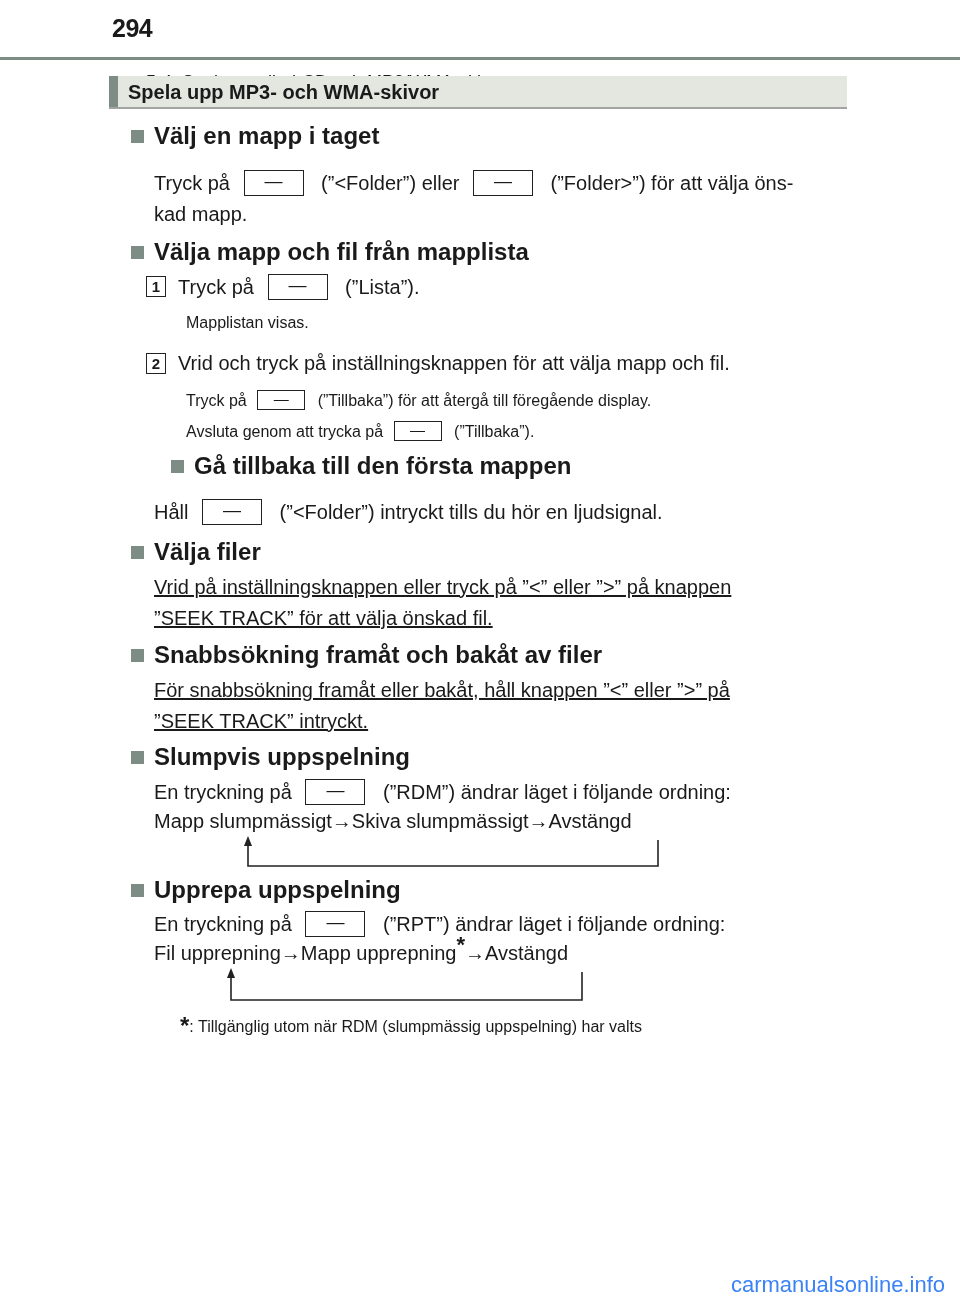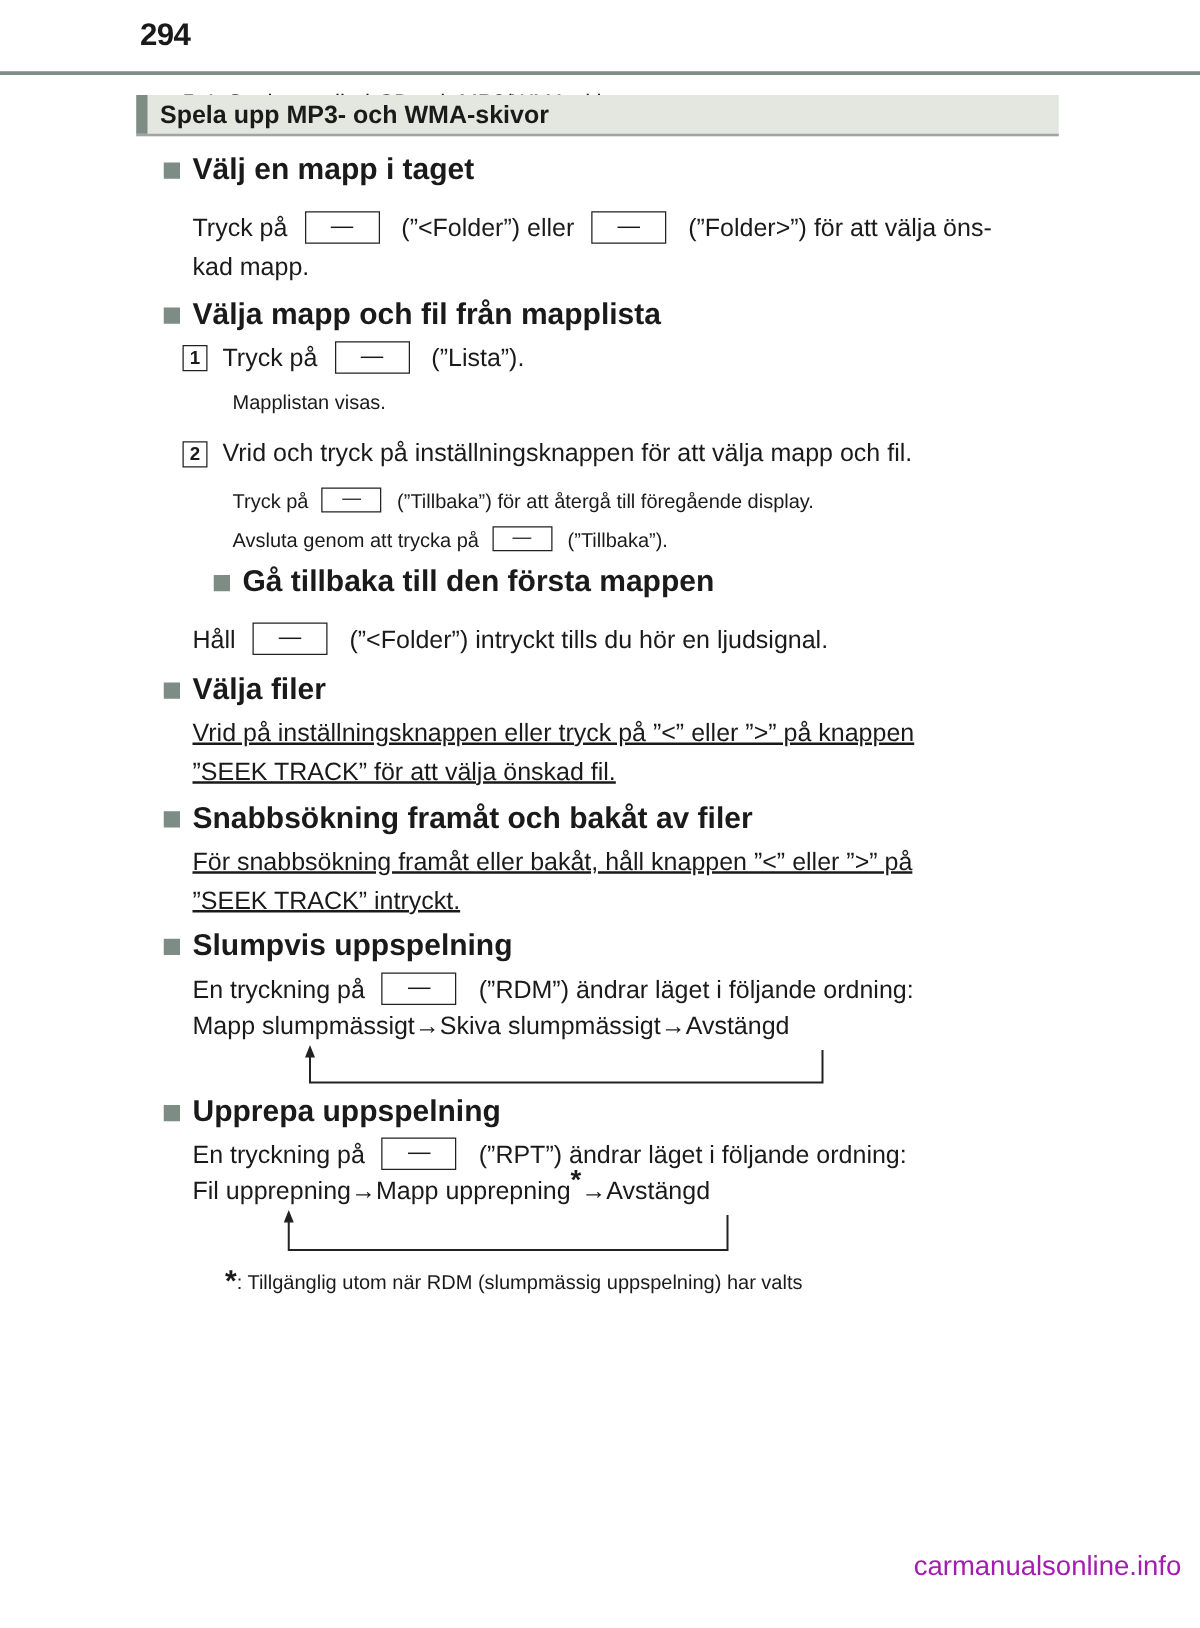--- a/index.html
+++ b/index.html
@@ -32,21 +32,21 @@
   }
   .btn.lg { width: 60px; height: 26px; }
   .btn.sm { width: 48px; height: 20px; line-height: 16px; font-size: 15px; }
   .step {
     display: inline-block; width: 20px; height: 21px; border: 1.3px solid #222;
     font-size: 15px; font-weight: bold; text-align: center; line-height: 20px;
     box-sizing: border-box;
   }
   .loop { position: absolute; }
   .footnote { left: 180px; font-size: 16px; }
-  .watermark { right: 15px; top: 1240px; font-size: 22px; color: #a21caf; }
+  .watermark { right: 15px; top: 1272px; font-size: 22px; color: #3b82f6; }
 </style>
 </head>
 <body>
 
 <div class="abs page-num">294</div>
 <div class="abs chapter">5-4. Spela upp ljud-CD och MP3/WMA-skivor</div>
 <div class="abs header-rule"></div>
 
 <div class="abs section-box">
   <div class="bar"></div>

